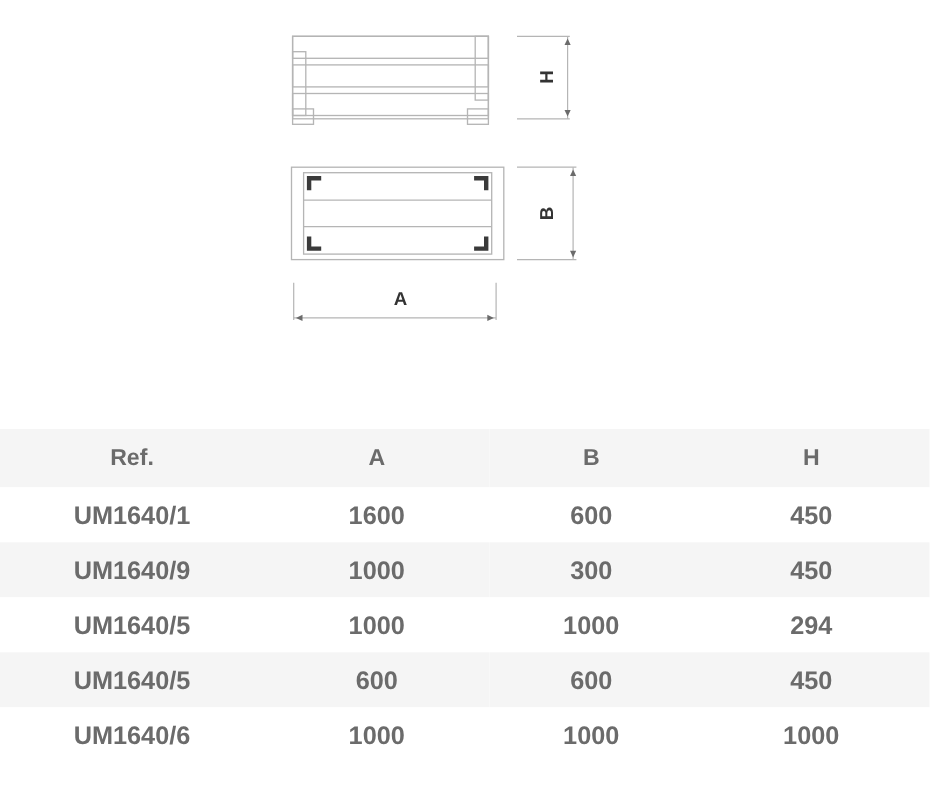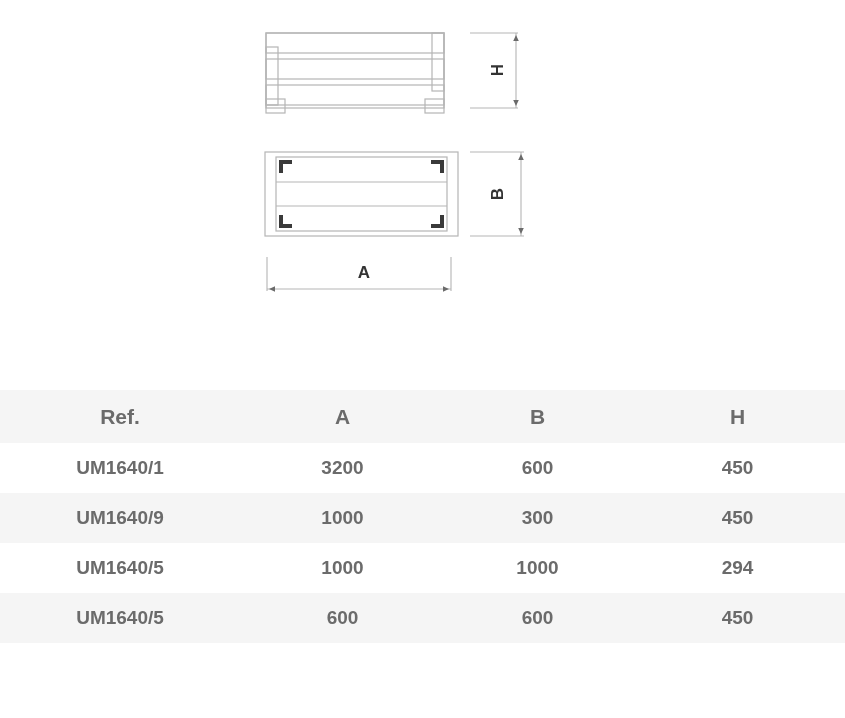--- a/index.html
+++ b/index.html
@@ -55,21 +55,21 @@
     border: none;
   }
   .spec-table thead th {
     height: 53px;
     font-size: 21px;
     background: #f5f5f5;
     margin-left: 36px;
   }
   .spec-table tbody td {
     height: 50px;
-    font-size: 19px;
+    font-size: 23px;
     margin-left: 32px;
   }
   .spec-table tbody tr:nth-child(odd)  td { background: #ffffff; }
   .spec-table tbody tr:nth-child(even) td { background: #f5f5f5; }
 </style>
 </head>
 <body>
 
 <div class="page">
 
@@ -159,21 +159,21 @@
       <tr>
         <th>Ref.</th>
         <th>A</th>
         <th>B</th>
         <th>H</th>
       </tr>
     </thead>
     <tbody>
       <tr>
         <td>UM1640/1</td>
-        <td>3200</td>
+        <td>1600</td>
         <td>600</td>
         <td>450</td>
       </tr>
       <tr>
         <td>UM1640/9</td>
         <td>1000</td>
         <td>300</td>
         <td>450</td>
       </tr>
       <tr>
@@ -181,16 +181,22 @@
         <td>1000</td>
         <td>1000</td>
         <td>294</td>
       </tr>
       <tr>
         <td>UM1640/5</td>
         <td>600</td>
         <td>600</td>
         <td>450</td>
       </tr>
+      <tr>
+        <td>UM1640/6</td>
+        <td>1000</td>
+        <td>1000</td>
+        <td>1000</td>
+      </tr>
     </tbody>
   </table>
 
 </div>
 
 </body></html>

